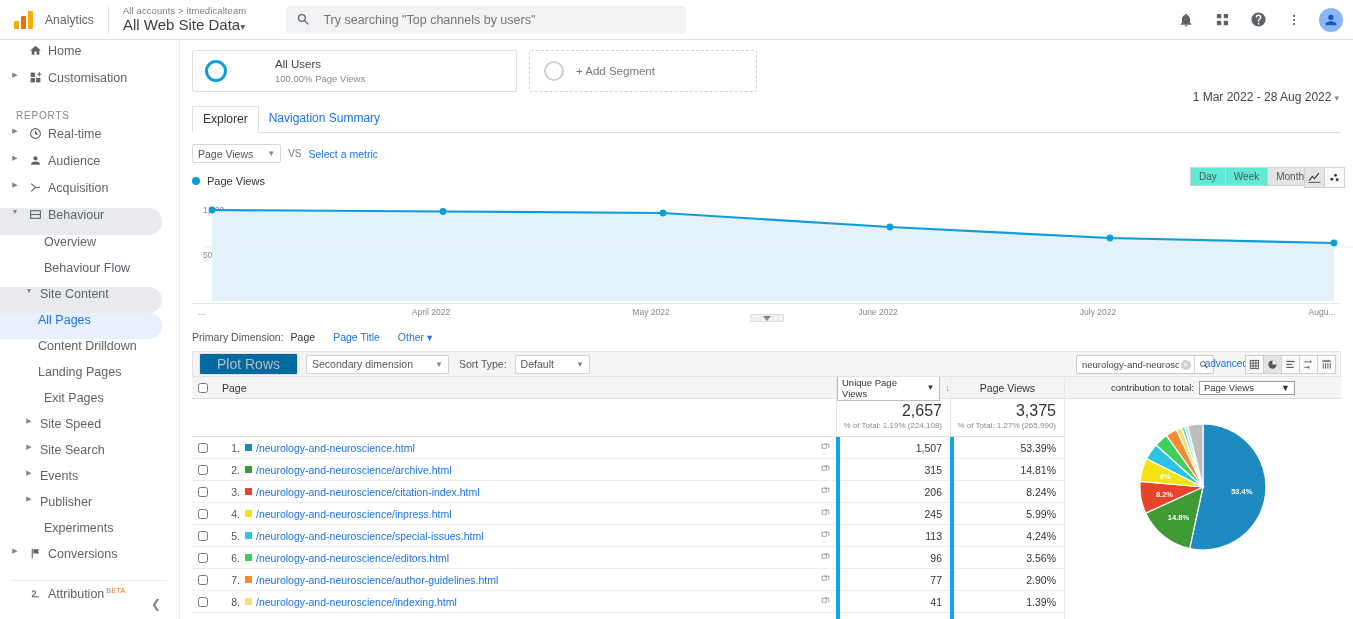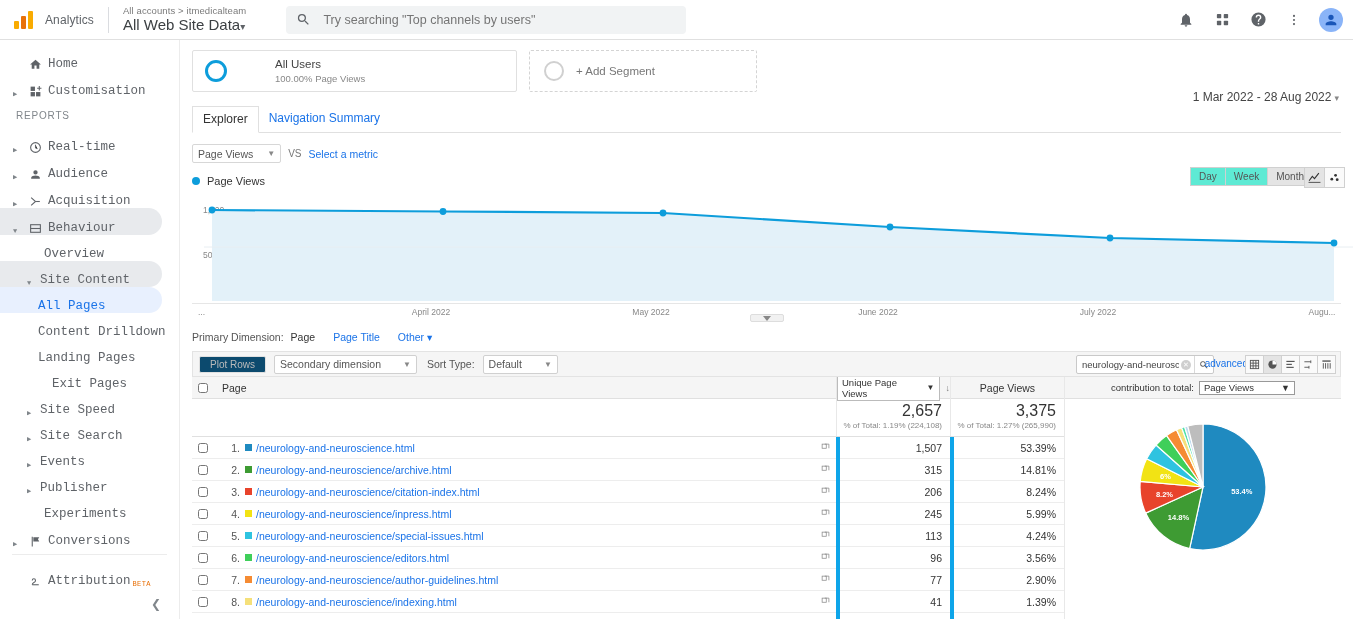--- a/index.html
+++ b/index.html
@@ -47,24 +47,23 @@
   .avatar { width: 24px; height:24px; border-radius:50%; background:#8ab4f8; display:flex; align-items:center; justify-content:center; }
   
   .layout { display:flex; height: 579px; }
   .sidebar {
     width: 180px; flex: none; height: 579px;
     background:#fff; border-right:1px solid #ececec;
     position: relative; font-size: 12.5px;
     padding-top: 4px;
   }
   .nav-item {
-    height: 27px; display:flex; align-items:flex-end;
+    height: 27px; display:flex; align-items:flex-start;
     color:#5f6368; cursor:pointer; position:relative;
     padding-left: 8px;
-    font-family: Liberation Mono, monospace;
   }
   .nav-item .arrow {
     width: 14px; flex:none; font-size: 7px; color:#80868b; text-align:center;
   }
   .nav-item .nav-ic { width: 26px; flex:none; display:flex; align-items:center; justify-content:center; }
   .nav-item .nav-label { font-size: 12.5px; }
   .nav-item.active { background:#e8eaed; border-radius: 0 14px 14px 0; margin-right: 17px; }
   .nav-item.sub { padding-left: 22px; height: 26px; }
   .nav-item.sub .nav-label { margin-left: 22px; }
   .nav-item.sub.hasarrow .nav-label { margin-left: 4px; }
@@ -132,22 +131,22 @@
     display:flex; align-items:center; justify-content:center; cursor:pointer;
   }
   .prim-row { display:flex; align-items:center; margin: 12px 0 0 12px; font-size: 10.5px; }
   .prim-row .pl { color:#555;text-align:center; }
   .prim-row .cur { color:#333; margin-left:7px; }
   .prim-row .lk { color:#1a73e8; margin-left:18px; cursor:pointer; }
   .ctrl-row {
     margin: 8px 12px 0 12px; background:#f5f5f5; border:1px solid #e3e3e3;
     height: 26px; display:flex; align-items:center; padding: 0 6px; position:relative;
   }
-  .btn-plot { font-size:10px; color:#bbb; border:1px solid #e0e0e0; background:#0c4a6e;
-      padding: 2px 10px; border-radius:2px; }
+  .btn-plot { font-size:14px; color:#bbb; border:1px solid #e0e0e0; background:#0369a1;
+      padding: 2px 17px; border-radius:2px; }
   .ctrl-row .dd2 { border:1px solid #d0d0d0; background:#fff; height:19px; display:flex; align-items:center;
       padding:0 5px; font-size:10.5px; color:#555; margin-left:8px; border-radius:2px; cursor:pointer;}
   .ctrl-row .dd2 .caret { margin-left: 22px; font-size:8px; color:#888; }
   .ctrl-row .lab { font-size:10.5px; color:#555; margin-left:10px; }
   .srch-box { position:absolute; right: 126px; top:3px; display:flex; align-items:center;
       border:1px solid #c9c9c9; background:#fff; height:19px; border-radius:2px; }
   .srch-box input { border:none; outline:none; width: 104px; font-size:9.5px; color:#444;
       padding-left:5px; font-family:"Liberation Sans",sans-serif; background:transparent;}
   .srch-x { width:10px;height:10px;border-radius:50%;background:#cfcfcf;color:#fff;font-size:7px;
       display:flex;align-items:center;justify-content:center;margin-right:3px;cursor:pointer;}
@@ -320,35 +319,38 @@
             <rect x="3" y="5" width="18" height="14" fill="none" stroke="#5f6368" stroke-width="2"></rect>
             <path stroke="#5f6368" stroke-width="2" d="M3 12h18"></path>
           </svg>
       </span>
       <span class="nav-label">Behaviour</span>
     </div>
 
     <div class="nav-item sub">
       <span class="nav-label">Overview</span>
     </div>
+    <div class="nav-item sub">
+      <span class="nav-label">Behaviour Flow</span>
+    </div>
     <div class="nav-item sub hasarrow grey">
       <span class="arrow">▼</span>
       <span class="nav-label">Site Content</span>
     </div>
     <div class="nav-item sub selected" style="padding-left:38px">
       <span class="nav-label" style="margin-left:0">All Pages</span>
     </div>
     <div class="nav-item sub" style="padding-left:38px">
       <span class="nav-label" style="margin-left:0">Content Drilldown</span>
     </div>
     <div class="nav-item sub" style="padding-left:38px">
       <span class="nav-label" style="margin-left:0">Landing Pages</span>
     </div>
     <div class="nav-item sub" style="padding-left:38px">
-      <span class="nav-label" style="margin-left:14px">Exit Pages</span>
+      <span class="nav-label" style="margin-left:6px">Exit Pages</span>
     </div>
     <div class="nav-item sub hasarrow">
       <span class="arrow">▶</span>
       <span class="nav-label">Site Speed</span>
     </div>
     <div class="nav-item sub hasarrow">
       <span class="arrow">▶</span>
       <span class="nav-label">Site Search</span>
     </div>
     <div class="nav-item sub hasarrow">

